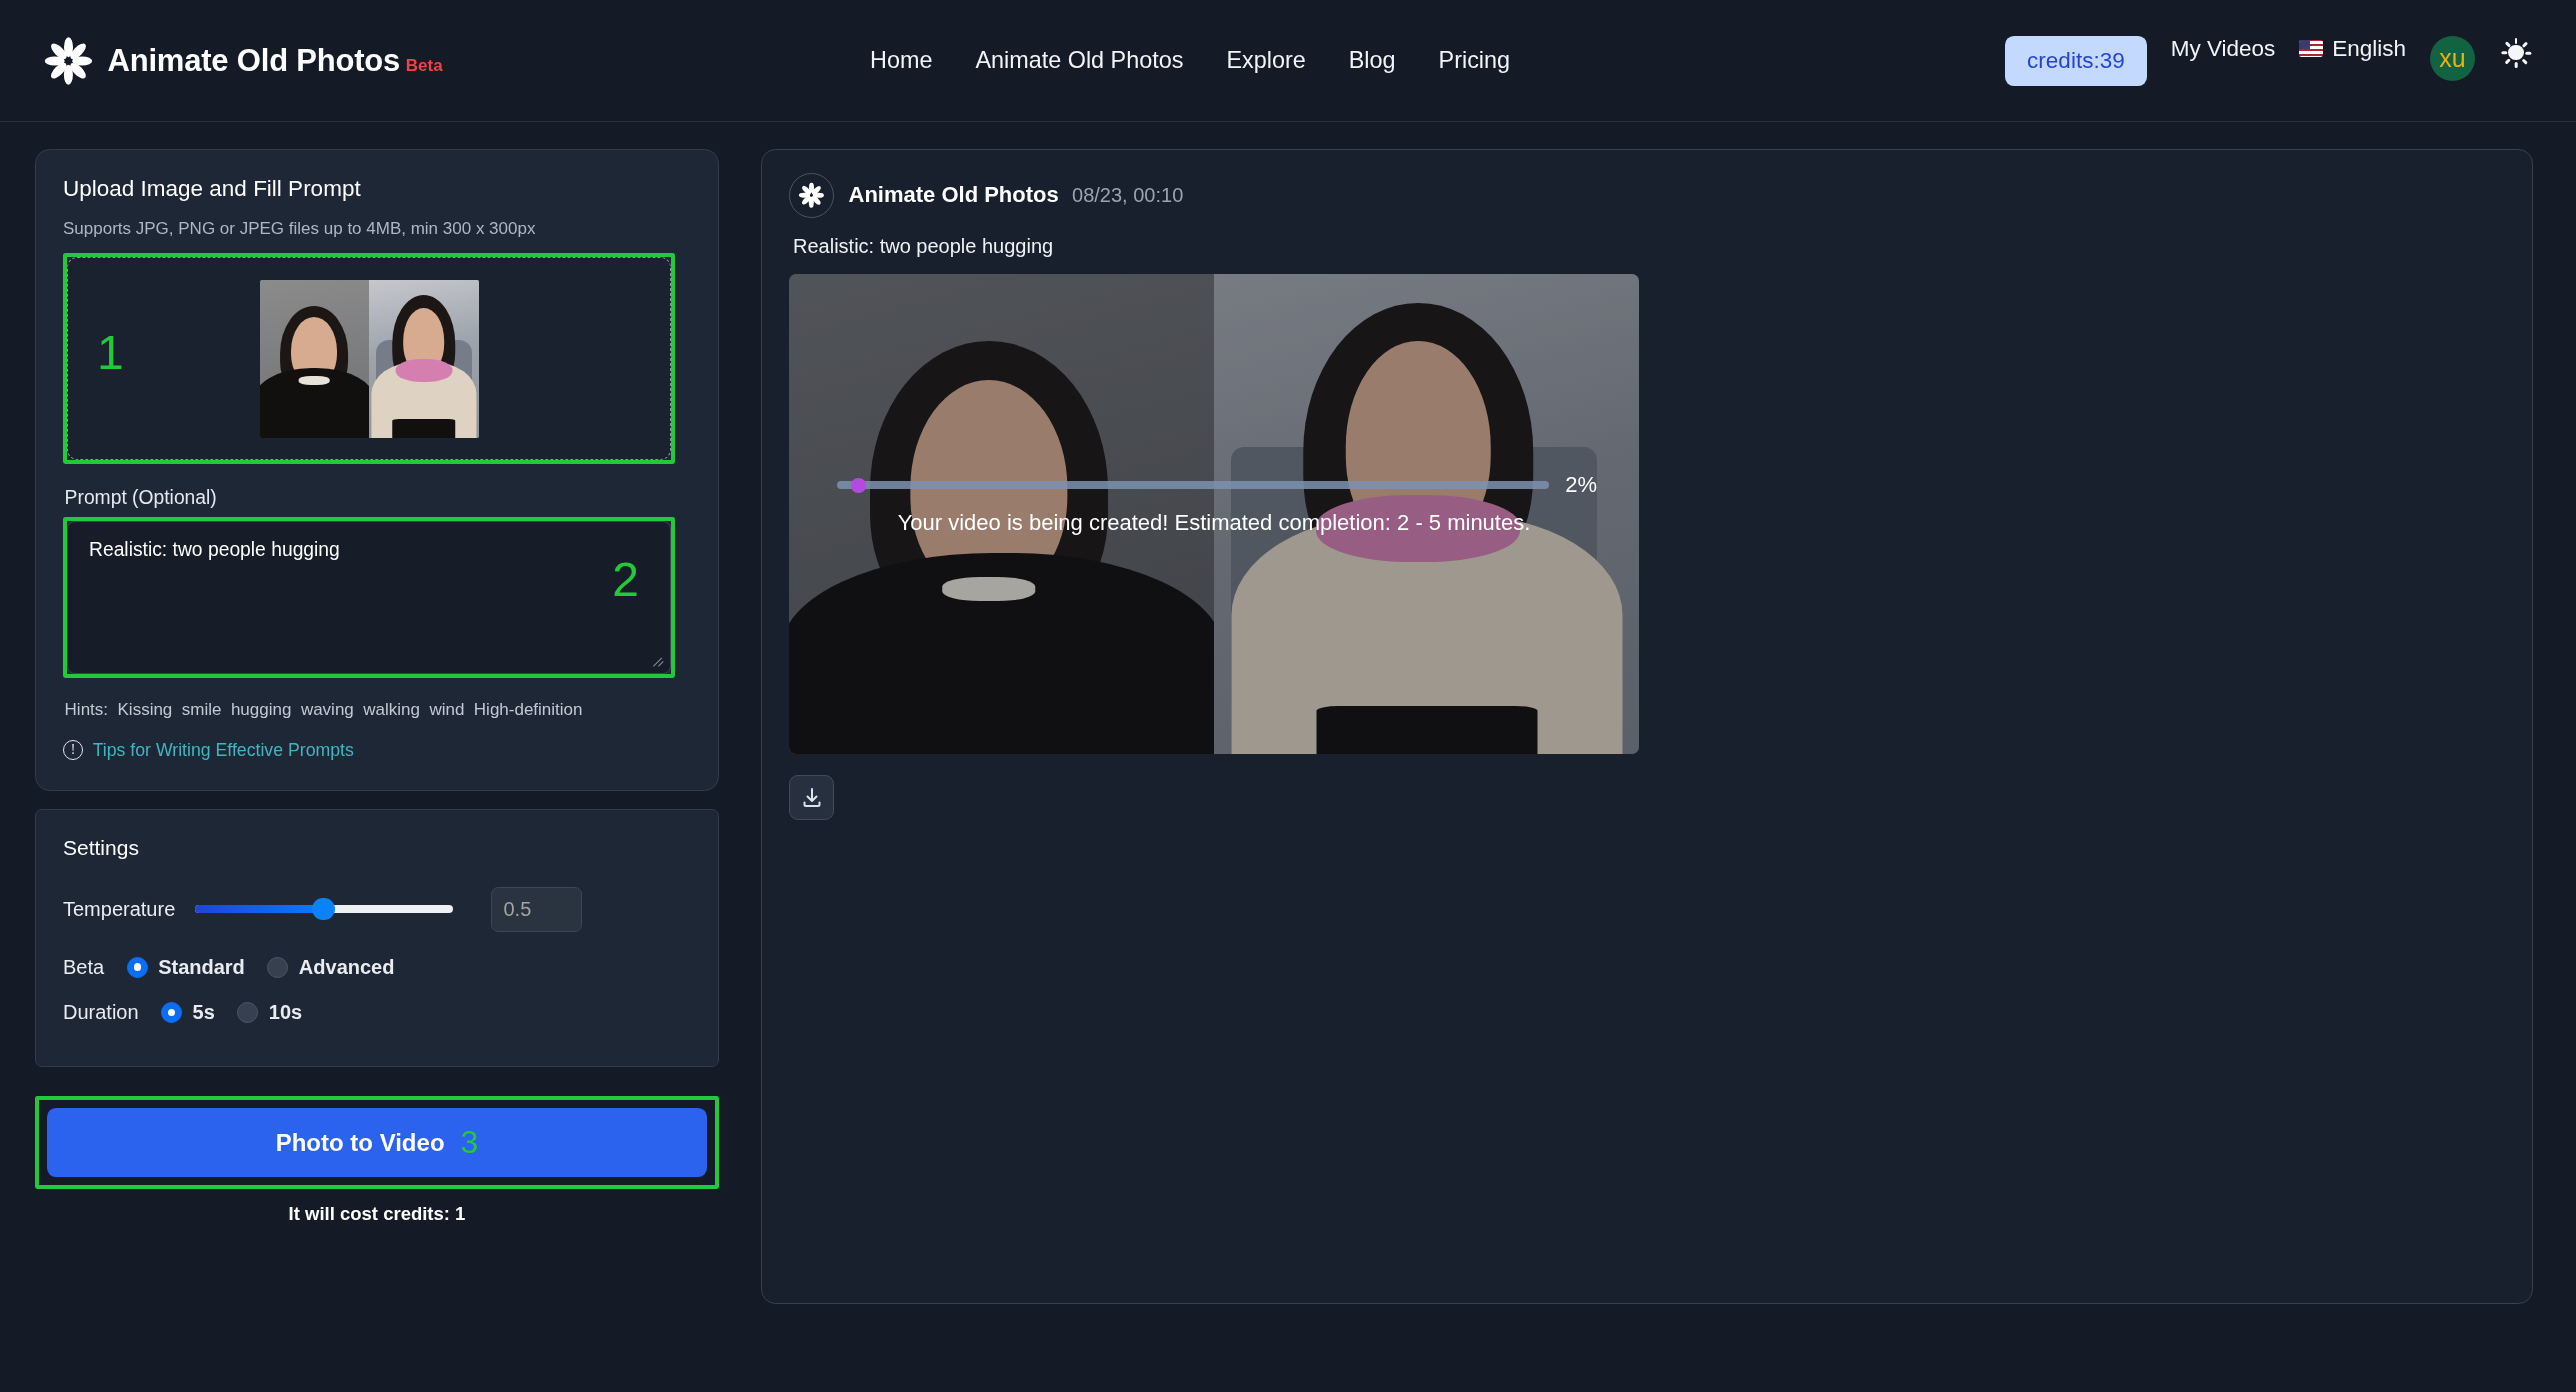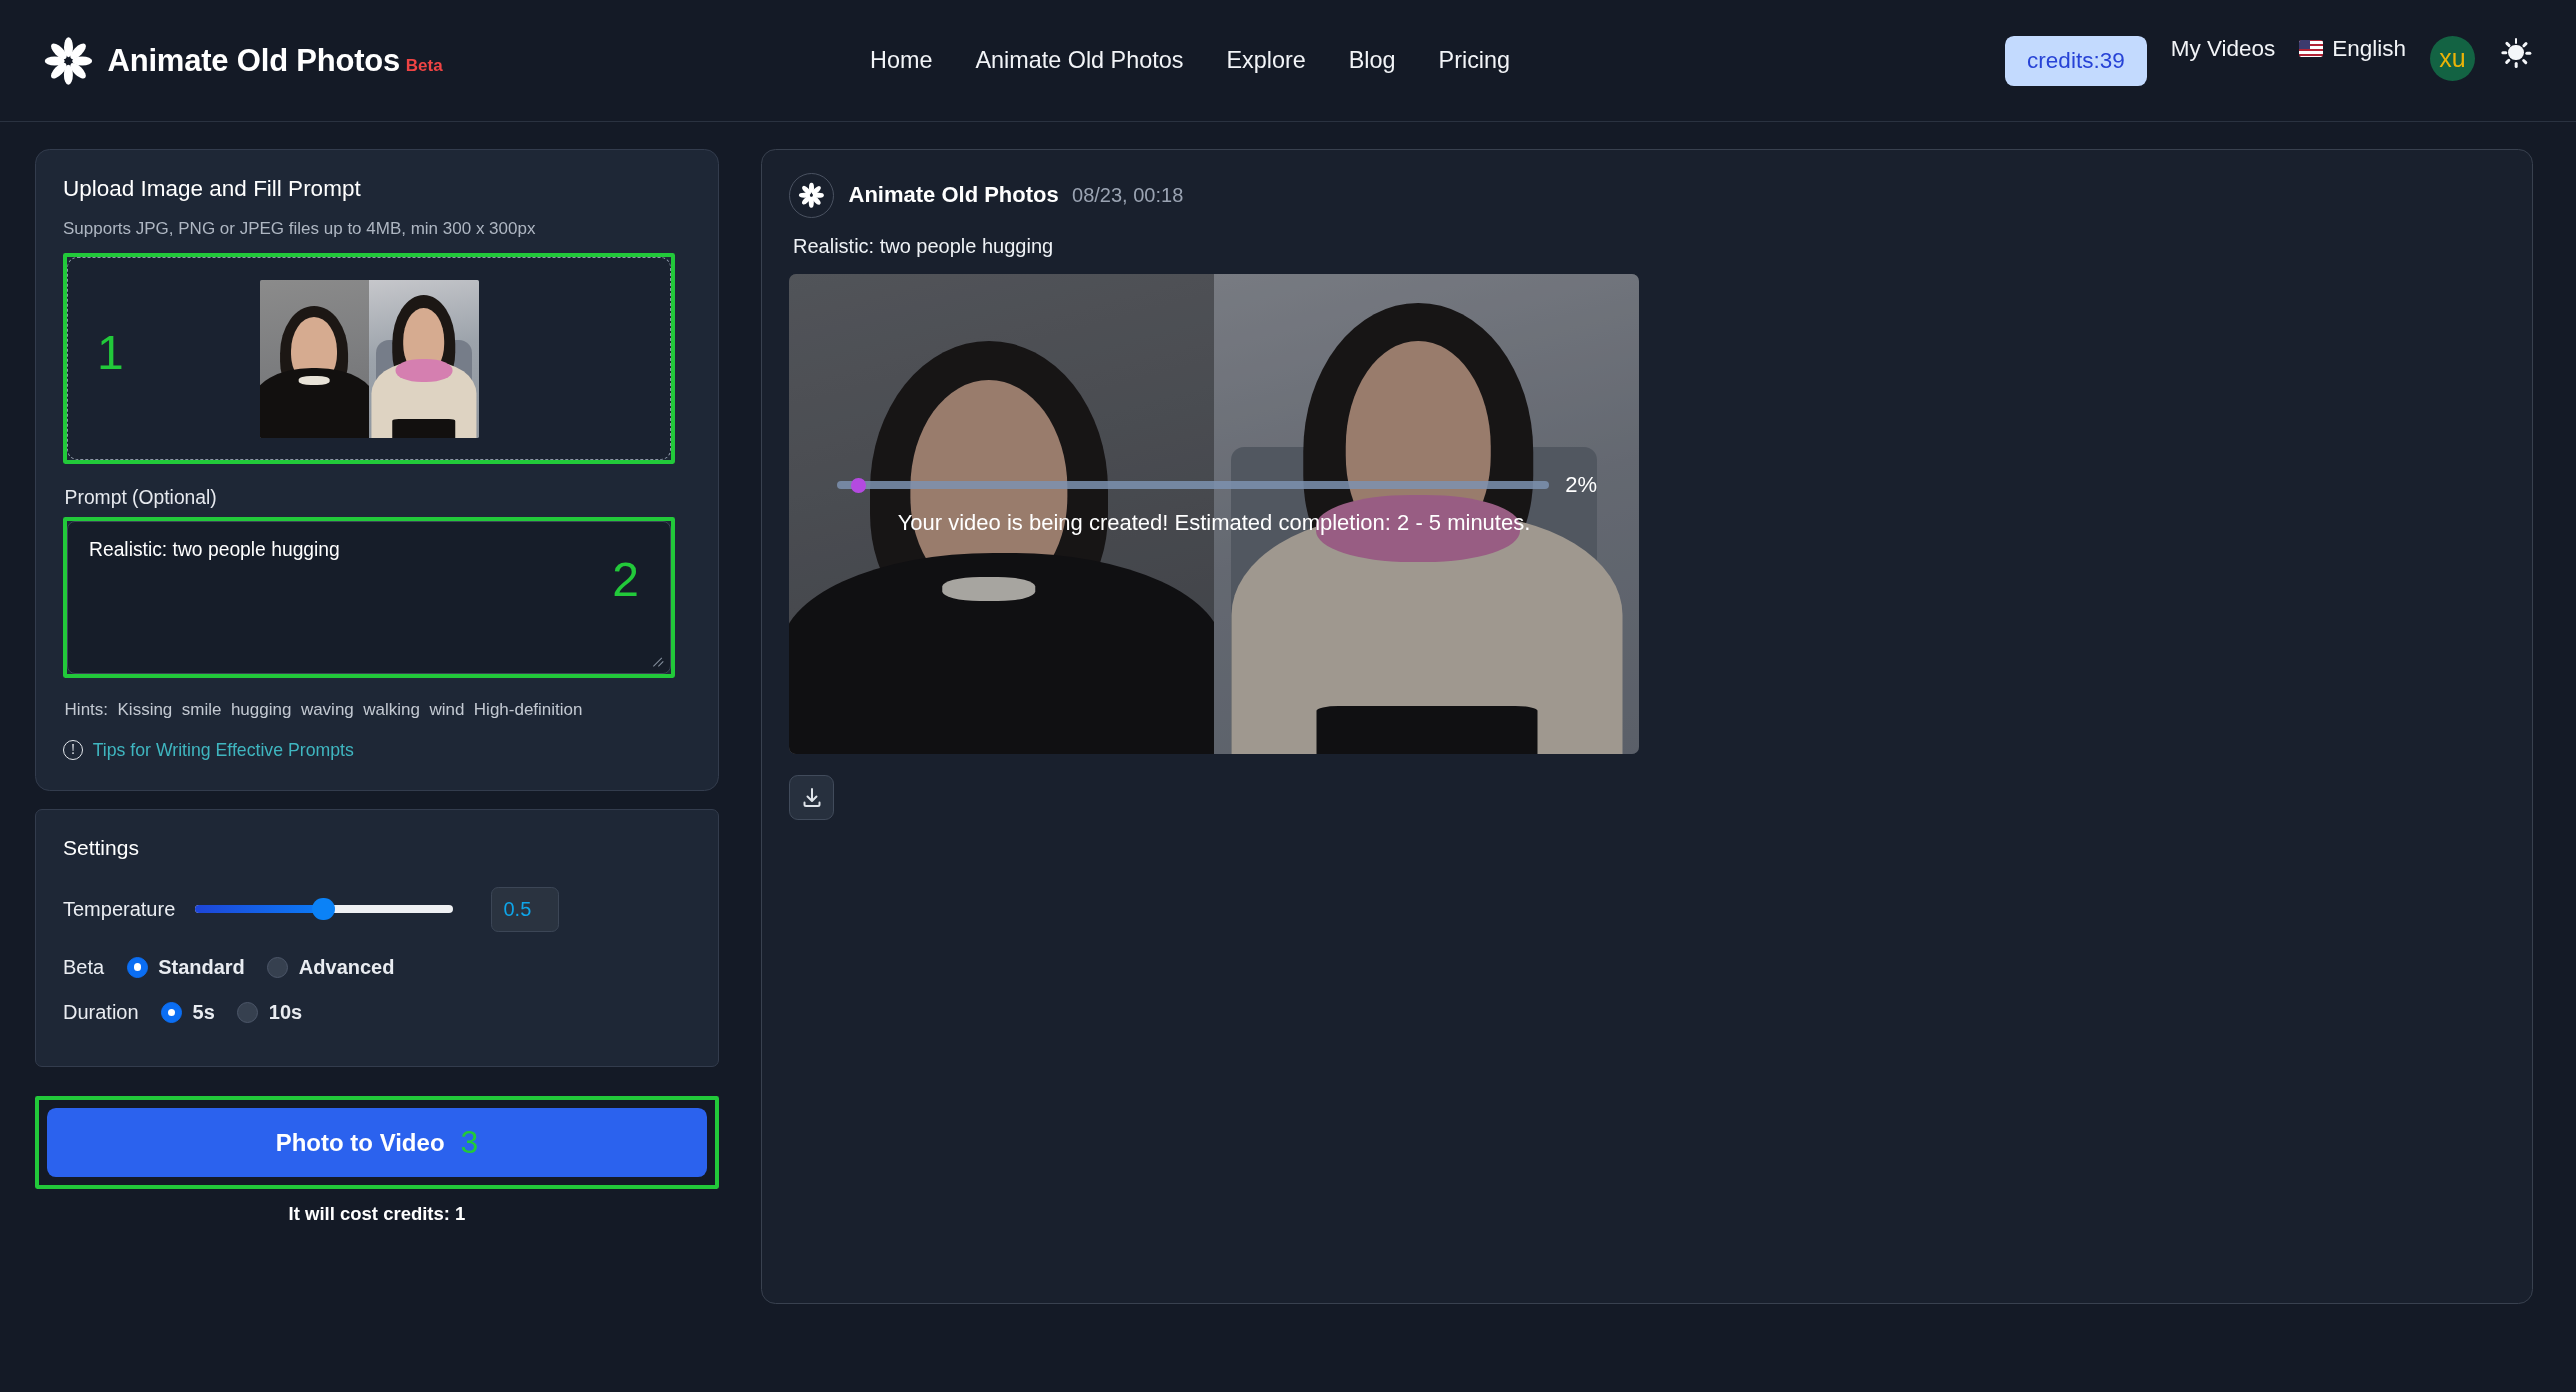--- a/index.html
+++ b/index.html
@@ -187,24 +187,24 @@
     position: absolute; left: 0; top: 0; height: 100%;
     background: linear-gradient(90deg,#1e45d8,#0b7cf7);
     border-radius: 4.8px;
   }
   .slider .knob {
     position: absolute; top: 50%; width: 22.5px; height: 22.5px;
     margin-top: -11.3px; margin-left: -11.3px;
     background: #0b82f7; border-radius: 50%;
   }
   .value-box {
-    width: 68px; height: 45px; margin-left: 19.3px;
+    width: 91px; height: 45px; margin-left: 19.3px;
     background: #2a3340; border: 0.8px solid #3c4656; border-radius: 7.2px;
     display: flex; align-items: center; padding-left: 11.3px;
-    font-size: 20px; color: #0ea5e9;
+    font-size: 20px; color: #a3a3a3;
   }
   .row-radios { gap: 0; margin-bottom: 22.5px; }
   .radio-opt { display: flex; align-items: center; gap: 10.5px; margin-left: 22.5px; }
   .radio {
     width: 21px; height: 21px; border-radius: 50%;
     background: #36404f; border: 0.8px solid #4c5669;
     display: flex; align-items: center; justify-content: center;
     flex: none;
   }
   .radio.on { background: #0b6ef3; border-color: #0b6ef3; }
@@ -453,21 +453,21 @@
               <span style="width: 4.8px; height: 10.5px; margin: -5.2px 0px 0px -2.4px; transform: rotate(90deg) translateY(-7.2px);"></span>
               <span style="width: 4.8px; height: 10.5px; margin: -5.2px 0px 0px -2.4px; transform: rotate(135deg) translateY(-7.2px);"></span>
               <span style="width: 4.8px; height: 10.5px; margin: -5.2px 0px 0px -2.4px; transform: rotate(180deg) translateY(-7.2px);"></span>
               <span style="width: 4.8px; height: 10.5px; margin: -5.2px 0px 0px -2.4px; transform: rotate(225deg) translateY(-7.2px);"></span>
               <span style="width: 4.8px; height: 10.5px; margin: -5.2px 0px 0px -2.4px; transform: rotate(270deg) translateY(-7.2px);"></span>
               <span style="width: 4.8px; height: 10.5px; margin: -5.2px 0px 0px -2.4px; transform: rotate(315deg) translateY(-7.2px);"></span>
             </div>
         </div>
         <div>
           <span class="result-name">Animate Old Photos</span>
-          <span class="result-time">08/23, 00:18</span>
+          <span class="result-time">08/23, 00:10</span>
         </div>
       </div>
 
       <div class="result-prompt">Realistic: two people hugging</div>
 
       <div class="video-box">
         <div class="vhalf a">
           <div class="chair" style="left:-14%;bottom:0;width:128%;height:26%;background:#4f5155"></div>
           <div class="face-hair" style="left:47%;top:14%;width:56%;height:62%;transform:translateX(-50%)"></div>
           <div class="face-skin" style="left:47%;top:22%;width:37%;height:45%;transform:translateX(-50%)"></div>

